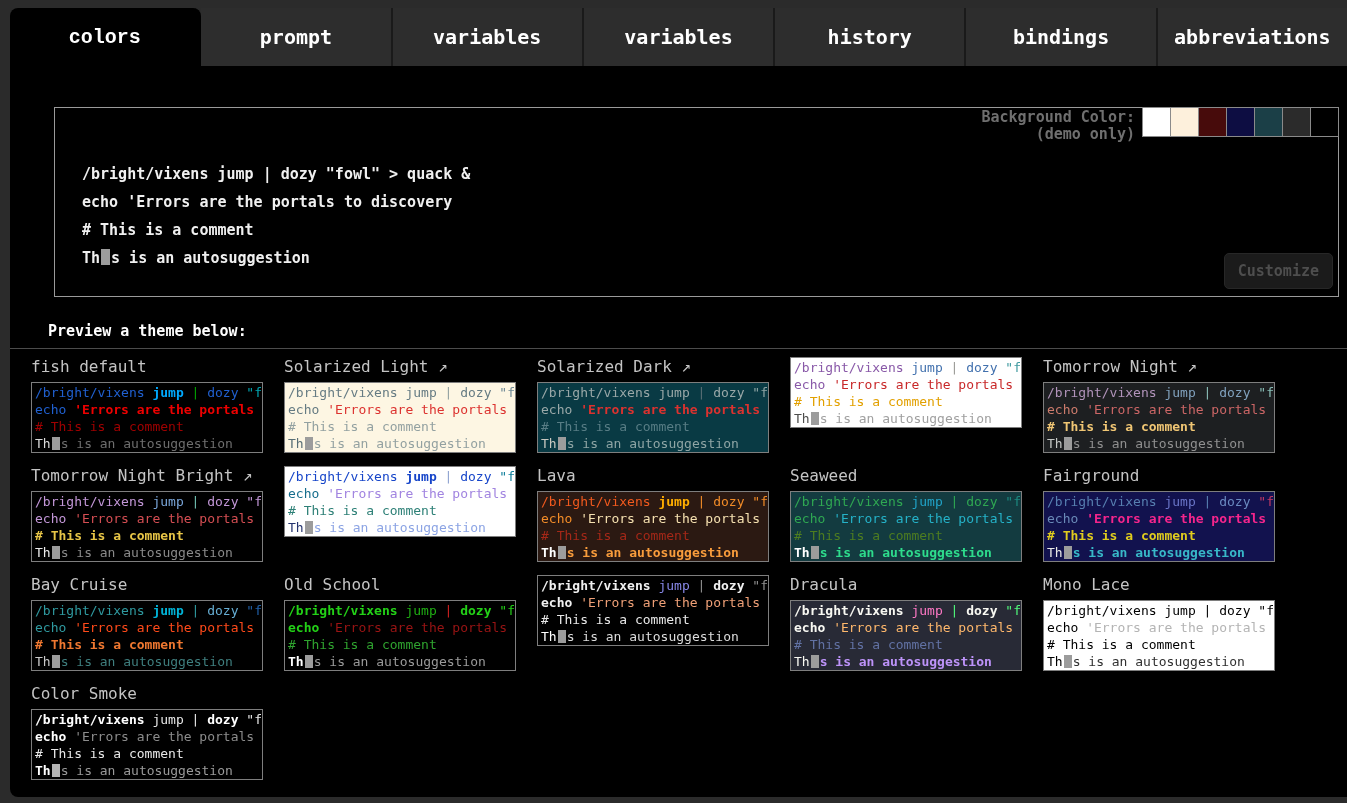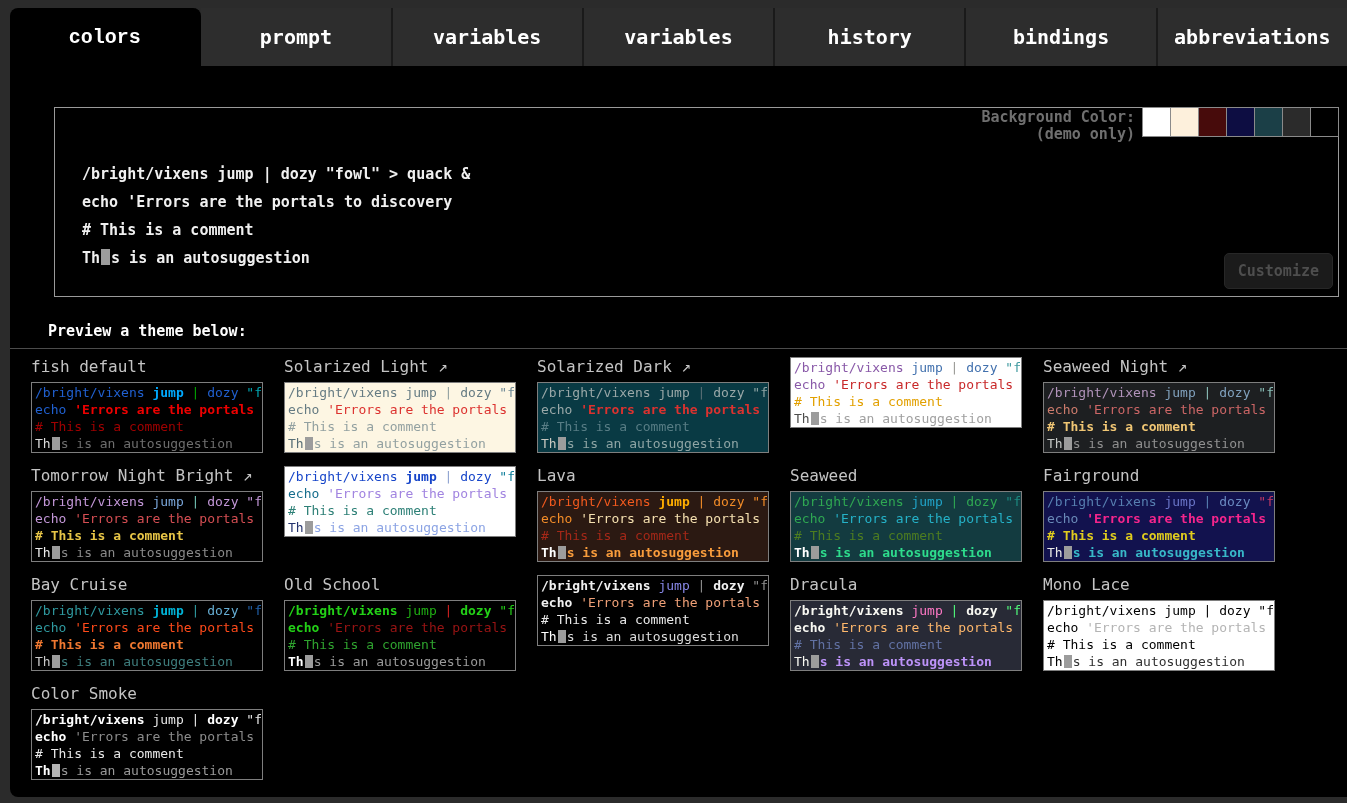--- a/index.html
+++ b/index.html
@@ -124,21 +124,21 @@
       </div>
       <div class="theme-card">
         <div class="theme-box" style="background: rgb(255, 255, 255);">
           <div class="tline"><span style="color: rgb(137, 89, 168);">/bright/vixens </span><span style="color: rgb(66, 113, 174);">jump </span><span style="color: rgb(154, 154, 150);">| </span><span style="color: rgb(66, 113, 174);">dozy </span><span style="color: rgb(62, 153, 159);">"fowl" &gt; quack &amp;</span></div>
           <div class="tline"><span style="color: rgb(137, 89, 168);">echo </span><span style="color: rgb(200, 40, 41);">'Errors are the portals to discovery</span></div>
           <div class="tline"><span style="color: rgb(226, 160, 0);"># This is a comment</span></div>
           <div class="tline"><span style="color: rgb(77, 77, 76);">Th</span><span class="tcursor" style="background: rgb(156, 156, 156);"></span><span style="color: rgb(160, 160, 160);">s is an autosuggestion</span></div>
         </div>
       </div>
       <div class="theme-card">
-        <div class="theme-title">Seaweed Night ↗</div>
+        <div class="theme-title">Tomorrow Night ↗</div>
         <div class="theme-box" style="background: rgb(29, 31, 33);">
           <div class="tline"><span style="color: rgb(178, 148, 187);">/bright/vixens </span><span style="color: rgb(129, 162, 190);">jump </span><span style="color: rgb(138, 190, 183);">| </span><span style="color: rgb(129, 162, 190);">dozy </span><span style="color: rgb(138, 190, 183);">"fowl" &gt; quack &amp;</span></div>
           <div class="tline"><span style="color: rgb(204, 123, 108);">echo </span><span style="color: rgb(204, 102, 102);">'Errors are the portals to discovery</span></div>
           <div class="tline"><span style="color: rgb(240, 198, 116); font-weight: bold;"># This is a comment</span></div>
           <div class="tline"><span style="color: rgb(197, 200, 198);">Th</span><span class="tcursor" style="background: rgb(156, 156, 156);"></span><span style="color: rgb(144, 144, 144);">s is an autosuggestion</span></div>
         </div>
       </div>
       <div class="theme-card">
         <div class="theme-title">Tomorrow Night Bright ↗</div>
         <div class="theme-box" style="background: rgb(0, 0, 0);">

